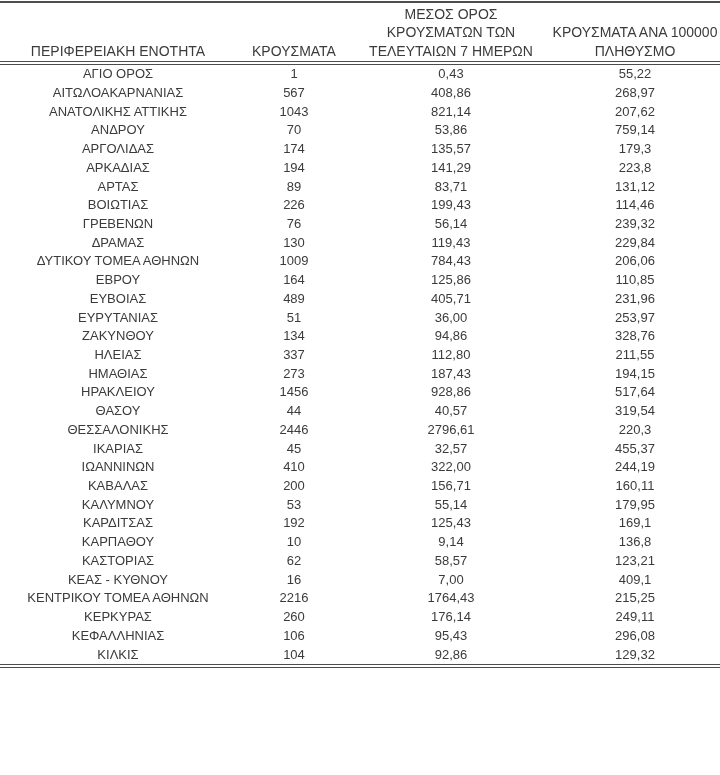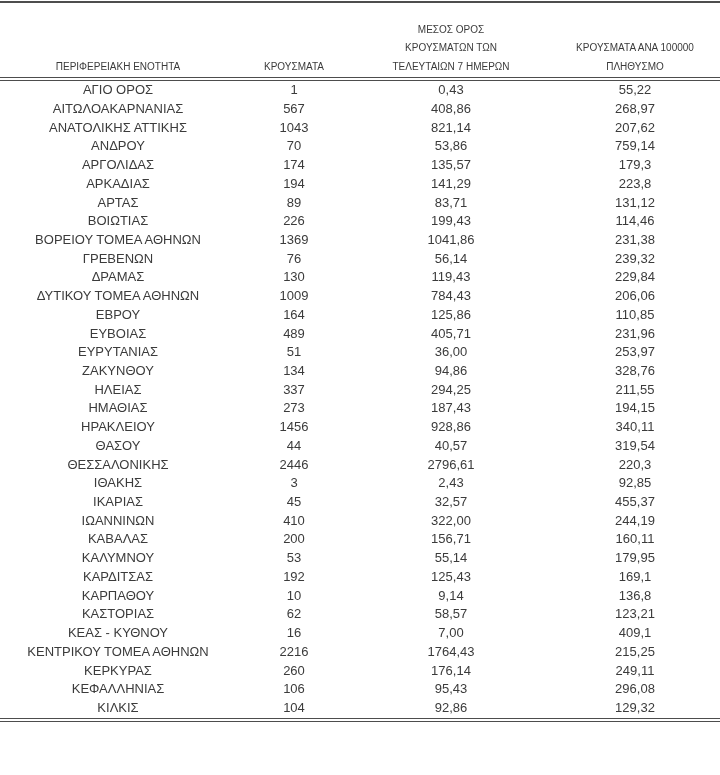--- a/index.html
+++ b/index.html
@@ -18,25 +18,25 @@
     border-collapse: collapse;
     table-layout: fixed;
     border-top: 2px solid #4d4d4d;
   }
   col.c-region  { width: 236px; }
   col.c-cases   { width: 116px; }
   col.c-avg7    { width: 198px; }
   col.c-per100k { width: 170px; }
   thead th {
     font-weight: normal;
-    font-size: 10px;
+    font-size: 14px;
     line-height: 18.4px;
     text-align: center;
     vertical-align: bottom;
-    padding: 18px 2px 1px 2px;
+    padding: 2px 2px 1px 2px;
     border-bottom: 4px double #4d4d4d;
     white-space: nowrap;
   }
   thead th .hline { display: block; }
   tbody td {
     font-size: 13px;
     text-align: center;
     height: 18.72px;
     line-height: 18.72px;
     padding: 0 2px;
@@ -120,26 +120,20 @@
           <td>83,71</td>
           <td>131,12</td>
         </tr>
         <tr>
           <td>ΒΟΙΩΤΙΑΣ</td>
           <td>226</td>
           <td>199,43</td>
           <td>114,46</td>
         </tr>
         <tr>
-          <td>ΒΟΡΕΙΟΥ ΤΟΜΕΑ ΑΘΗΝΩΝ</td>
-          <td>1369</td>
-          <td>1041,86</td>
-          <td>231,38</td>
-        </tr>
-        <tr>
           <td>ΓΡΕΒΕΝΩΝ</td>
           <td>76</td>
           <td>56,14</td>
           <td>239,32</td>
         </tr>
         <tr>
           <td>ΔΡΑΜΑΣ</td>
           <td>130</td>
           <td>119,43</td>
           <td>229,84</td>
@@ -170,52 +164,46 @@
         </tr>
         <tr>
           <td>ΖΑΚΥΝΘΟΥ</td>
           <td>134</td>
           <td>94,86</td>
           <td>328,76</td>
         </tr>
         <tr>
           <td>ΗΛΕΙΑΣ</td>
           <td>337</td>
-          <td>294,25</td>
+          <td>112,80</td>
           <td>211,55</td>
         </tr>
         <tr>
           <td>ΗΜΑΘΙΑΣ</td>
           <td>273</td>
           <td>187,43</td>
           <td>194,15</td>
         </tr>
         <tr>
           <td>ΗΡΑΚΛΕΙΟΥ</td>
           <td>1456</td>
           <td>928,86</td>
-          <td>340,11</td>
+          <td>517,64</td>
         </tr>
         <tr>
           <td>ΘΑΣΟΥ</td>
           <td>44</td>
           <td>40,57</td>
           <td>319,54</td>
         </tr>
         <tr>
           <td>ΘΕΣΣΑΛΟΝΙΚΗΣ</td>
           <td>2446</td>
           <td>2796,61</td>
           <td>220,3</td>
-        </tr>
-        <tr>
-          <td>ΙΘΑΚΗΣ</td>
-          <td>3</td>
-          <td>2,43</td>
-          <td>92,85</td>
         </tr>
         <tr>
           <td>ΙΚΑΡΙΑΣ</td>
           <td>45</td>
           <td>32,57</td>
           <td>455,37</td>
         </tr>
         <tr>
           <td>ΙΩΑΝΝΙΝΩΝ</td>
           <td>410</td>

